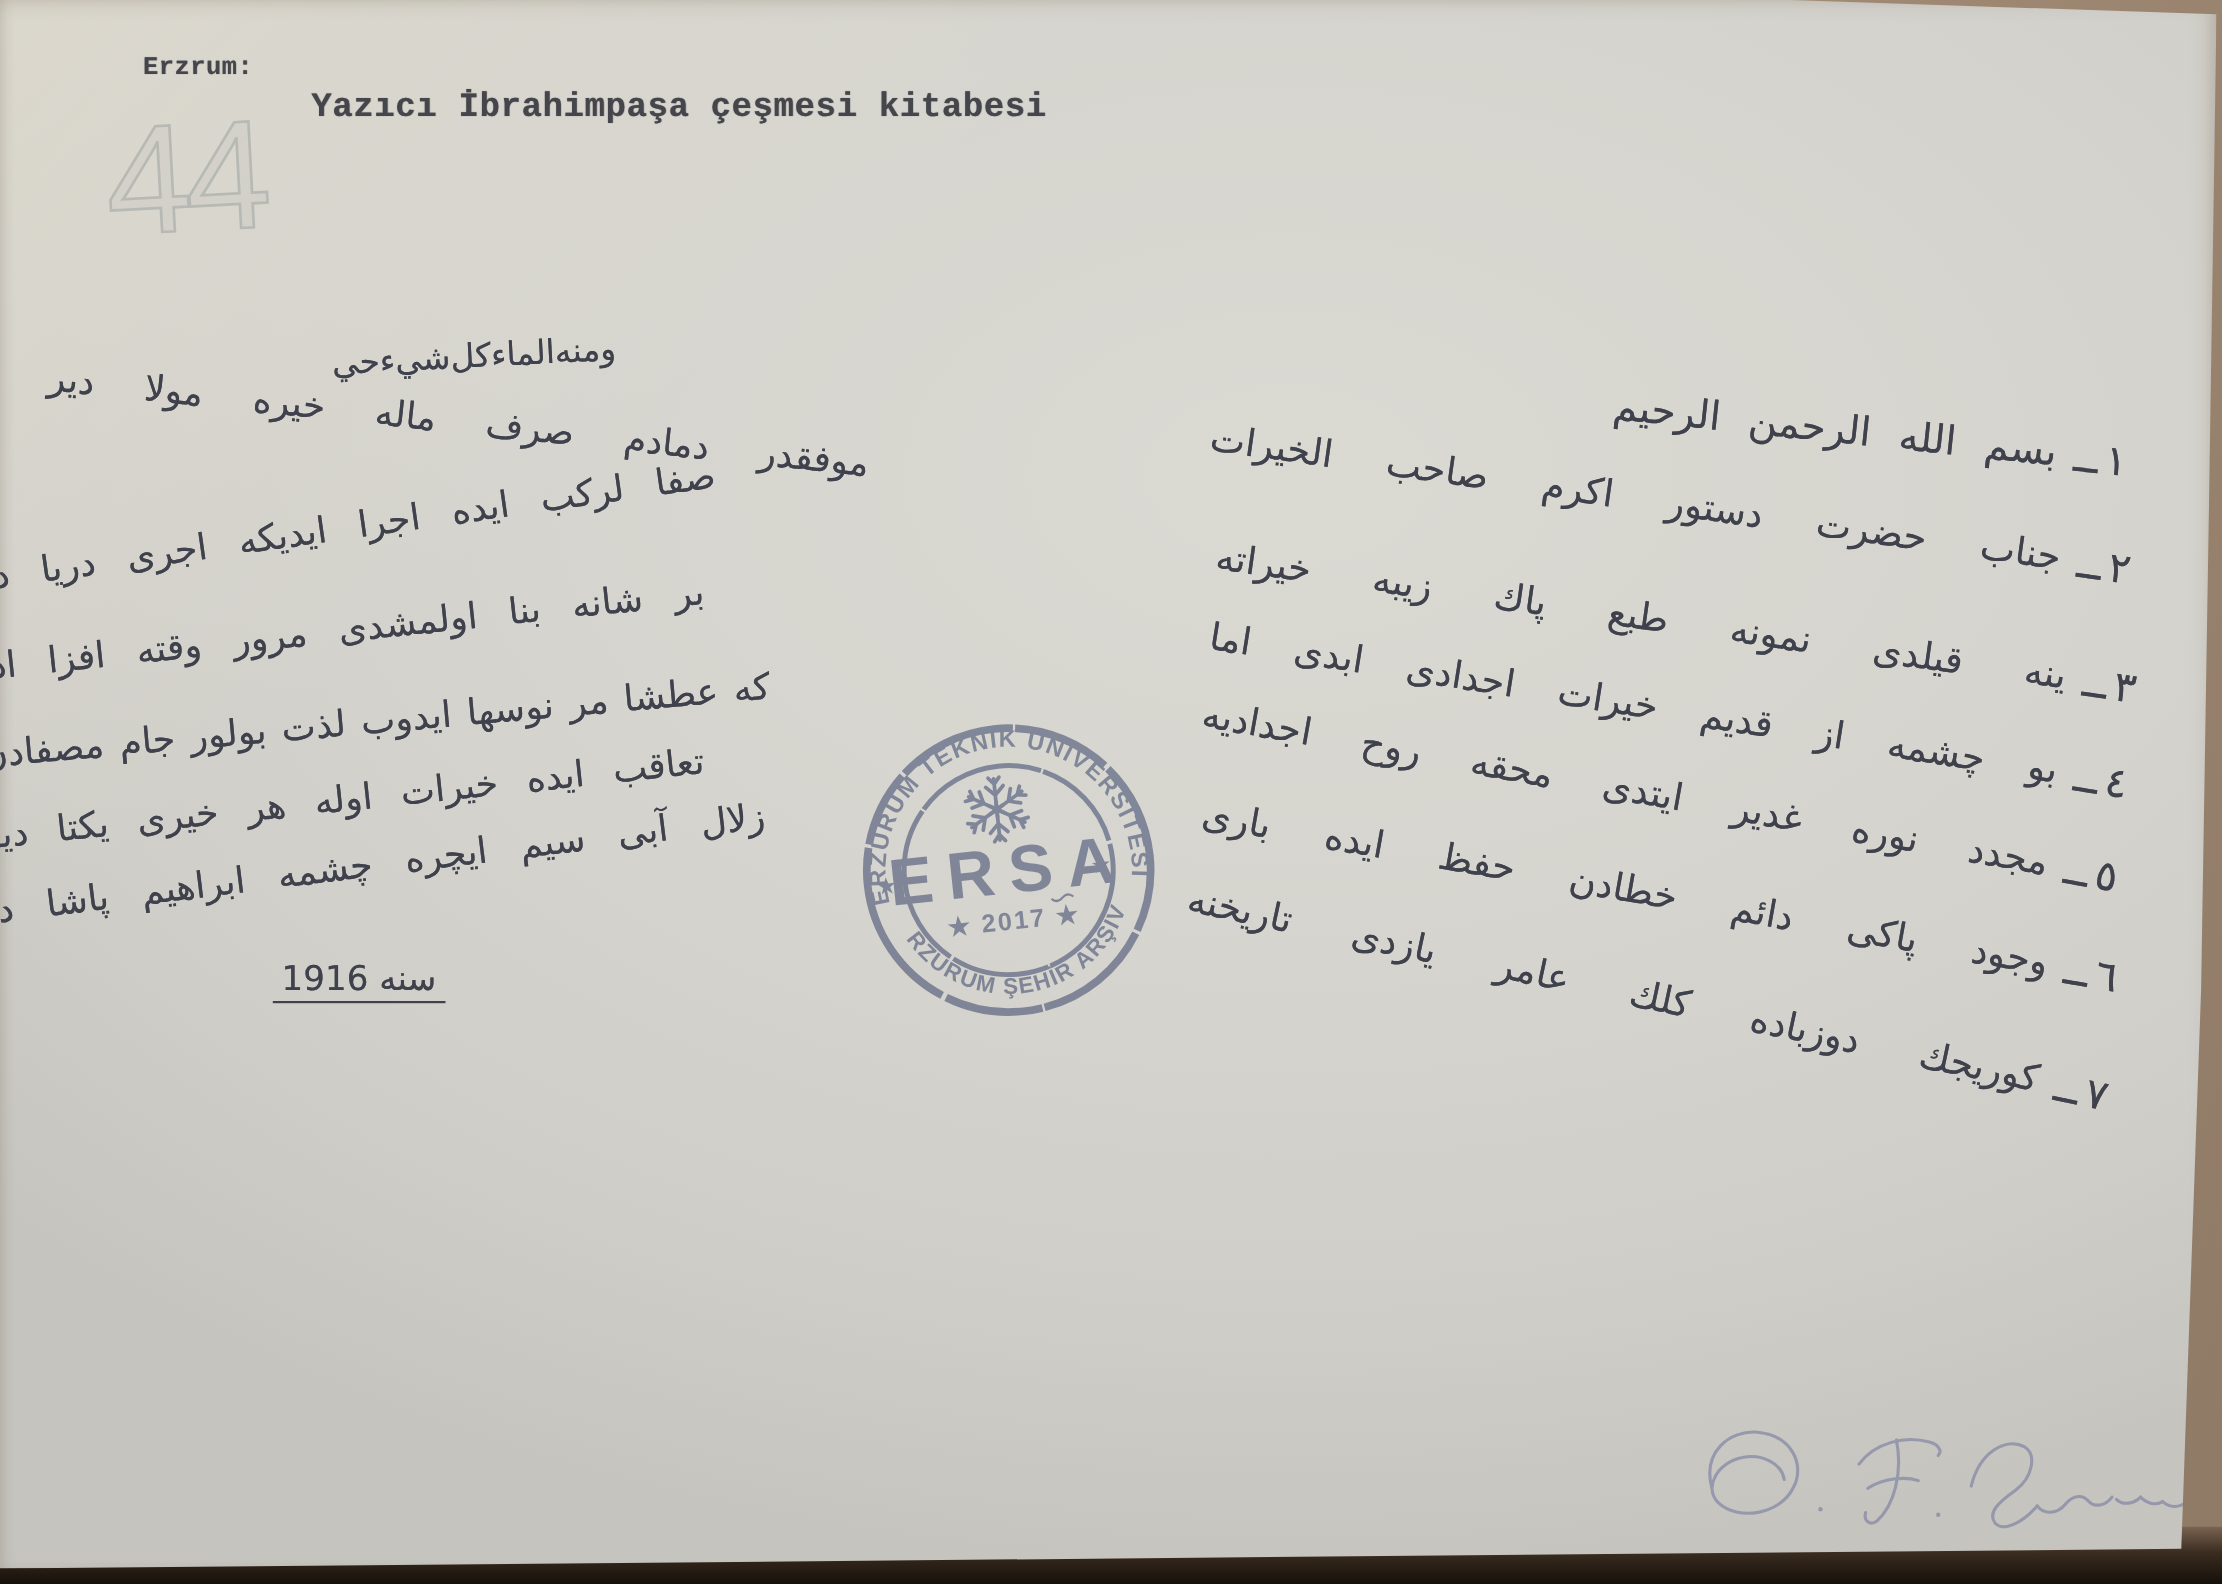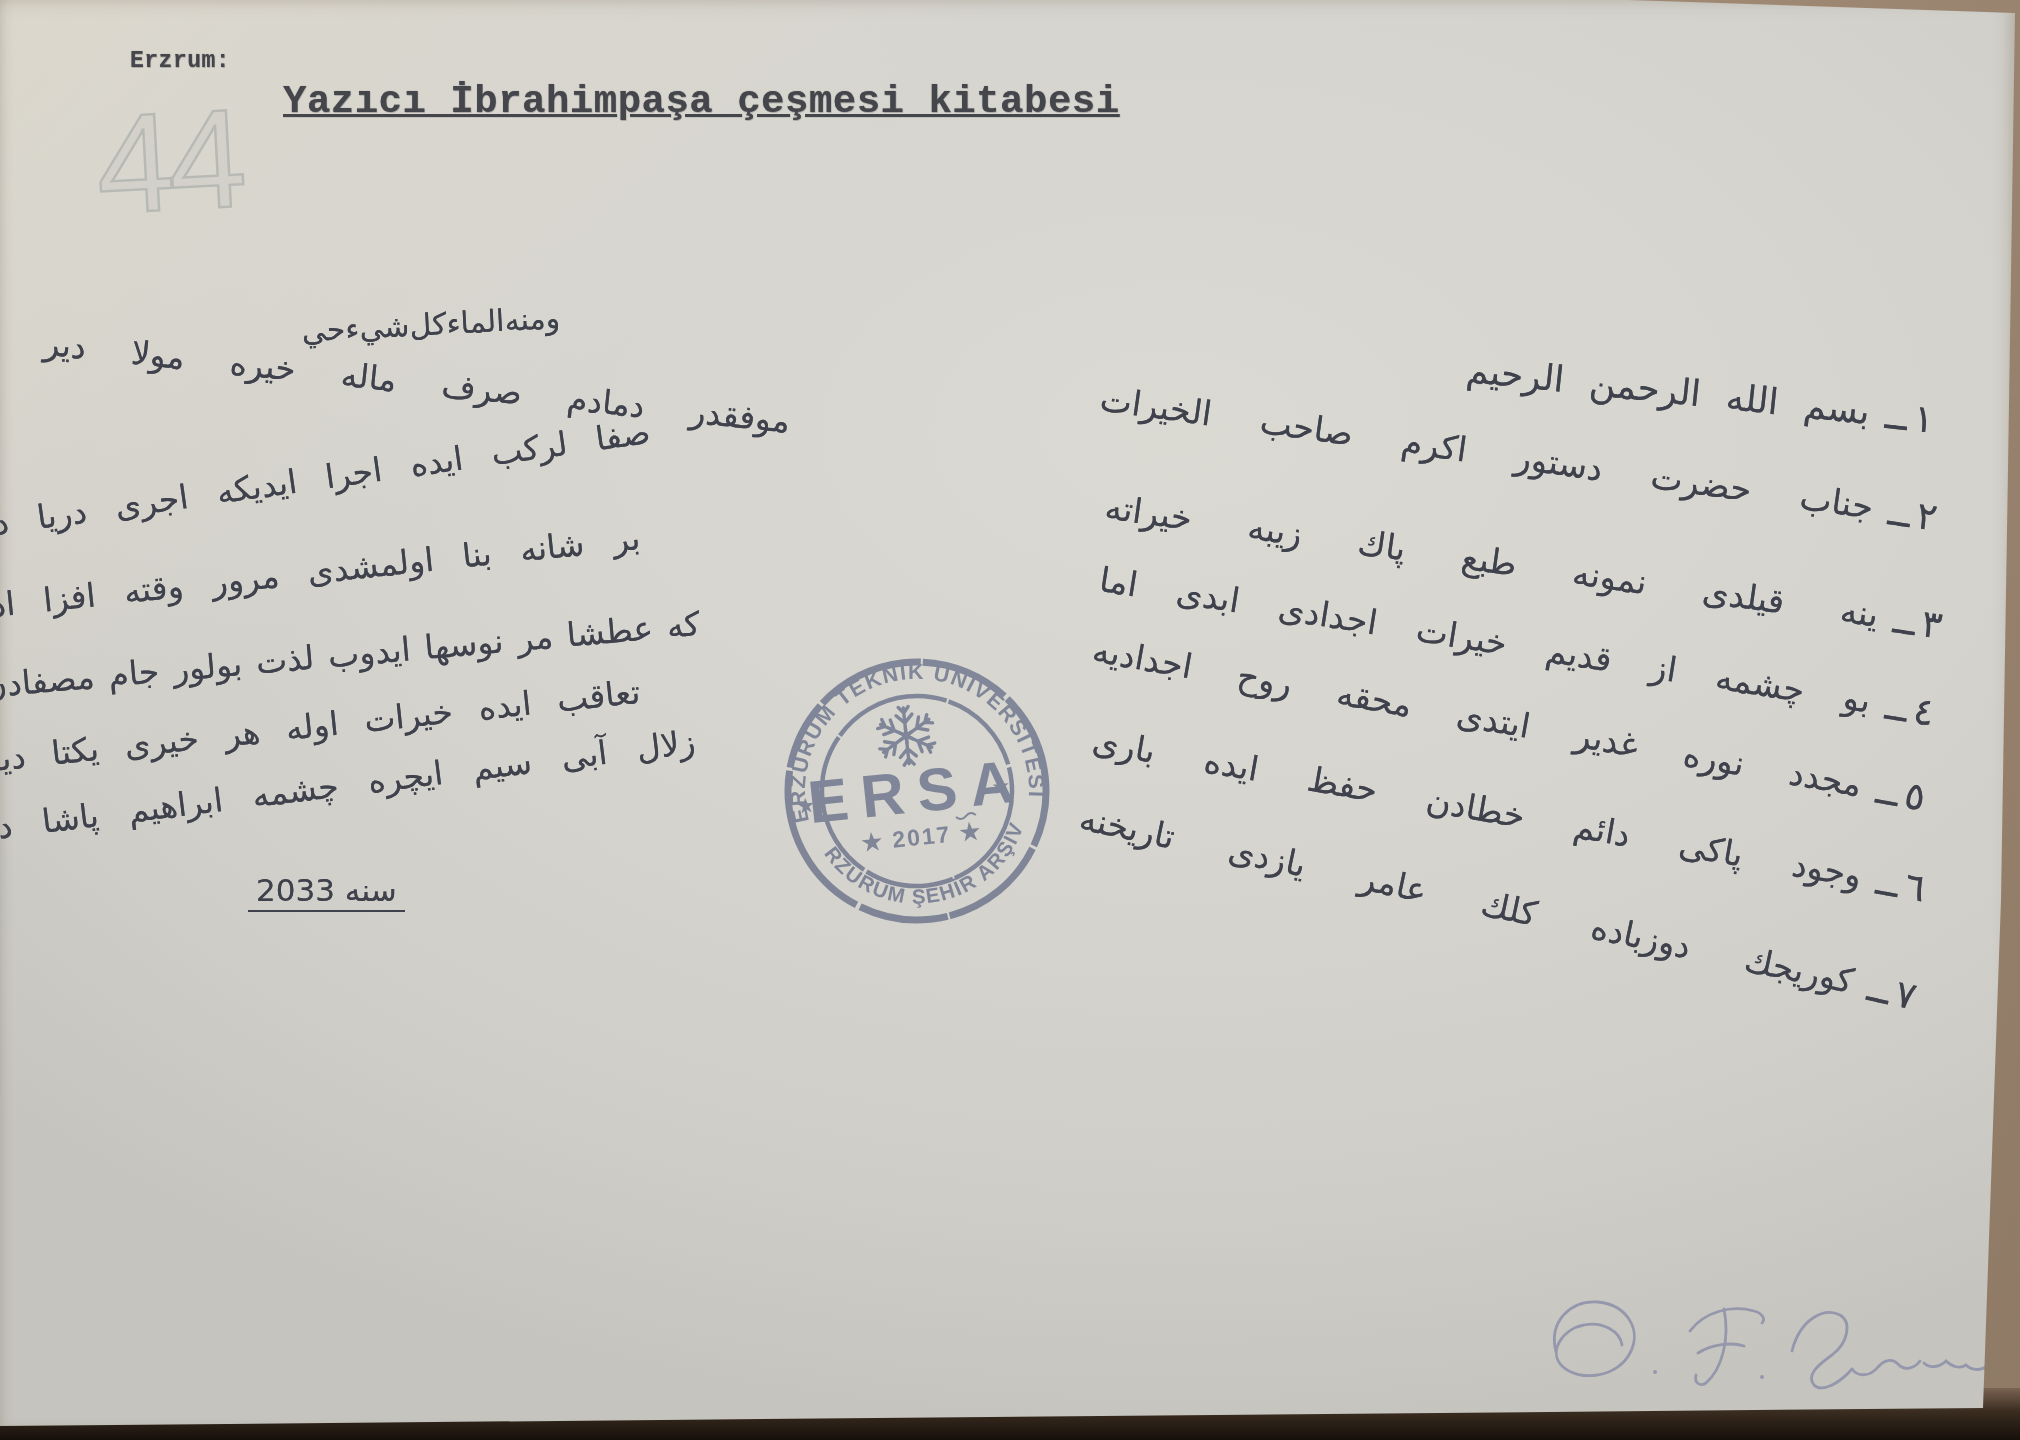--- a/index.html
+++ b/index.html
@@ -12,21 +12,21 @@
          clip-path:polygon(0 0,1628px 0,2015px 13px,2008px 470px,2001px 900px,1983px 1408px,0 1426px);
          background:
            linear-gradient(140deg, rgba(232,226,212,0.55) 0%, rgba(232,226,212,0) 28%),
            radial-gradient(1600px 1000px at 58% 30%, #dadad3 0%, #d5d4ce 45%, #cfcec8 75%, #c5c4be 100%);
          box-shadow: inset -10px 0 18px rgba(120,100,80,0.28), inset 0 -8px 14px rgba(95,78,60,0.22);}
   
   .tw{position:absolute;font-family:"Liberation Mono",monospace;font-weight:bold;
       color:#45464b;letter-spacing:.5px;white-space:nowrap;
       text-shadow:0 0 1px rgba(70,70,78,.6),.6px .6px 0 rgba(70,70,78,.25);text-align:right;}
   .tw-loc{left:130px;top:48px;font-size:23px;}
-  .tw-title{left:283px;top:80px;font-size:39px;text-decoration:underline;}
+  .tw-title{left:283px;top:80px;font-size:31px;}
   
   .ms{position:absolute;direction:rtl;color:#3f424c;font-family:"DejaVu Sans",sans-serif;
       text-shadow:0 0 .6px rgba(55,58,68,.75);white-space:nowrap;}
   .ms-line{display:flex;direction:rtl;gap:16px;align-items:flex-start;}
   .ms-num{font-size:38px;flex:0 0 auto;}
   .ms-num .dash{padding-right:6px;}
   .spread{flex:1 1 auto;display:flex;justify-content:space-between;direction:rtl;}
   .ms-date{border-bottom:2.5px solid #3f424c;padding:0 8px 2px 8px;text-align:center;}
   svg text{font-family:"Liberation Sans",sans-serif;}
   .stamp-svg{position:absolute;left:757px;top:631px;mix-blend-mode:multiply;opacity:.88;}
@@ -193,21 +193,21 @@
         <span>زلال</span>
         <span>آبى</span>
         <span>سيم</span>
         <span>ايچره</span>
         <span>چشمه</span>
         <span>ابراهيم</span>
         <span>پاشا</span>
         <span>دير</span>
       </div>
     <div class="ms" style="left:248px;top:872px;font-size:31px;">
-      <span class="ms-date">سنه 2033</span>
+      <span class="ms-date">سنه 1916</span>
     </div>
 
     <svg class="stamp-svg" width="320" height="320" viewBox="0 0 320 320">
       <g transform="rotate(-6 160 160)" fill="none" stroke="#8b94b3">
         <circle cx="160" cy="160" r="129" stroke-width="7" stroke-dasharray="70 3 110 2 90 4 160 3"></circle>
         <circle cx="160" cy="160" r="95" stroke-width="4.5" stroke-dasharray="120 2 90 3 150 2"></circle>
         <defs>
           <path id="arcTop" d="M 53.5 194.6 A 112 112 0 1 1 266.5 194.6"></path>
           <path id="arcBot" d="M 60 211 A 112 112 0 0 0 260 211"></path>
         </defs>

